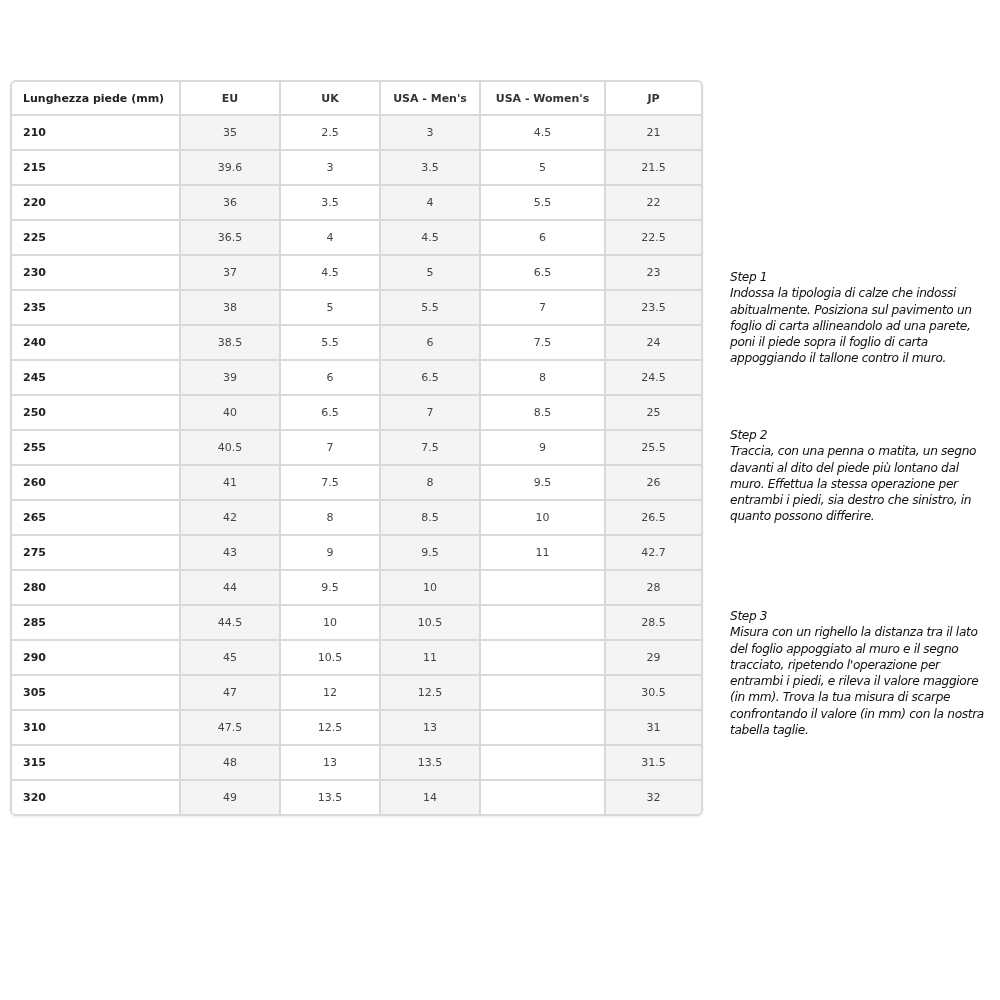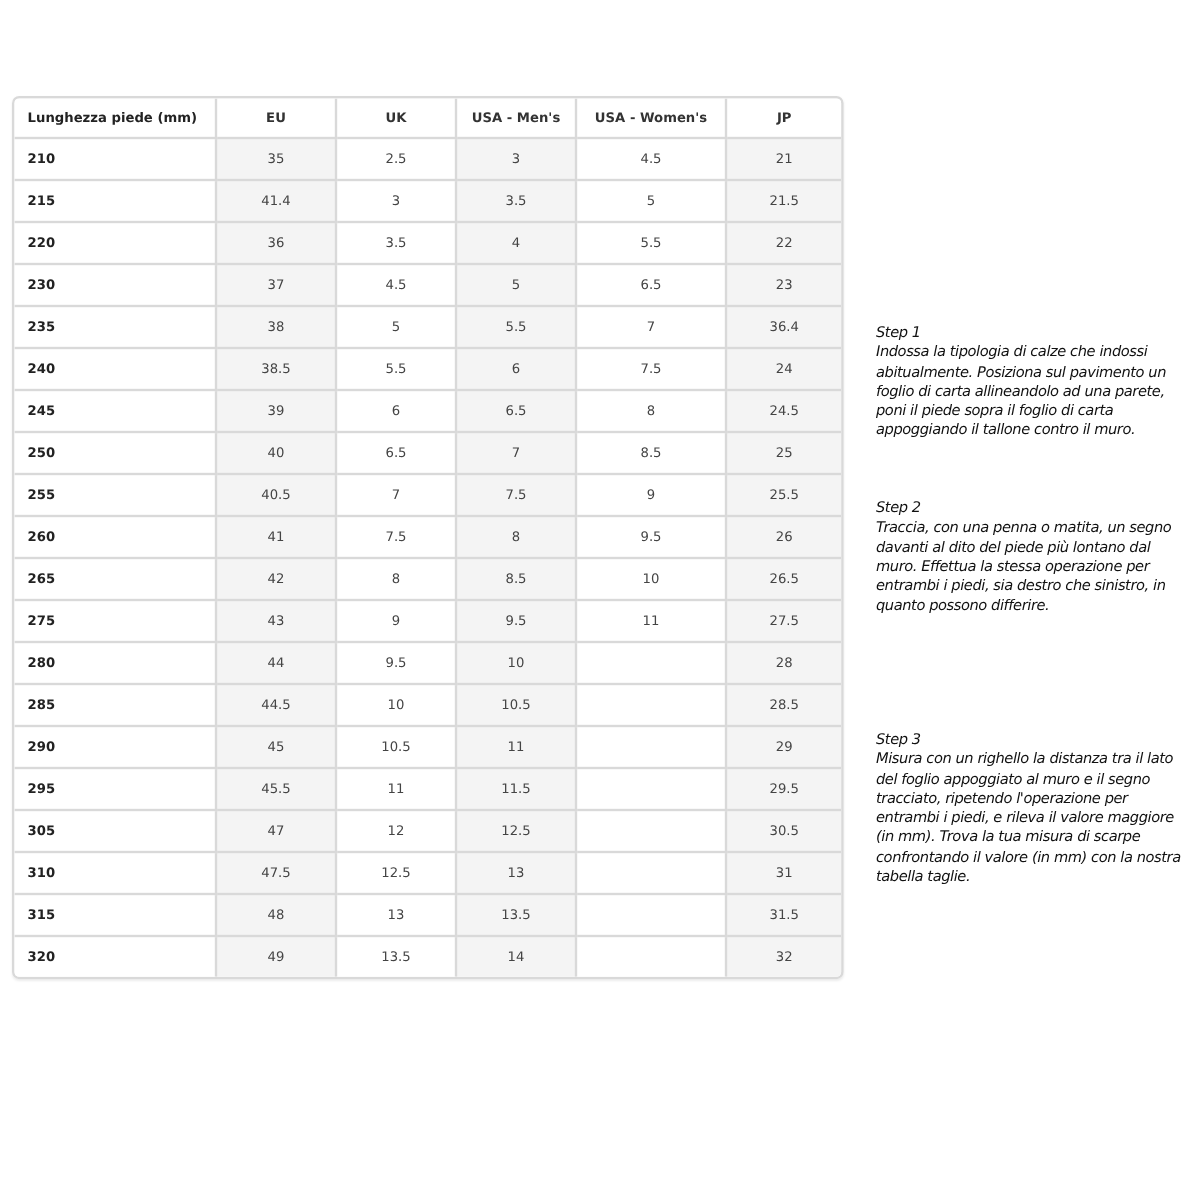--- a/index.html
+++ b/index.html
@@ -71,21 +71,21 @@
       width: 265px;
       font-family: "DejaVu Sans", sans-serif;
       font-style: italic;
       font-size: 12.2px;
       line-height: 16.3px;
       color: #111;
       letter-spacing: -0.35px;
     }
     .step { margin: 0; }
     .step-1 { position: absolute; top: 0; }
-    .step-2 { position: absolute; top: 146px; }
+    .step-2 { position: absolute; top: 158px; }
     .step-3 { position: absolute; top: 327px; margin-top: 12px; }
     .step p { margin: 0; }
   </style>
 </head>
 <body>
 
 <div class="table-wrap">
   <table>
     <colgroup>
       <col class="c0">
@@ -109,49 +109,57 @@
         <tr>
           <td class="first plain">210</td>
           <td class="shade">35</td>
           <td class="plain">2.5</td>
           <td class="shade">3</td>
           <td class="plain">4.5</td>
           <td class="shade">21</td>
         </tr>
         <tr>
           <td class="first plain">215</td>
-          <td class="shade">41.4</td>
+          <td class="shade">39.6</td>
           <td class="plain">3</td>
           <td class="shade">3.5</td>
           <td class="plain">5</td>
           <td class="shade">21.5</td>
         </tr>
         <tr>
           <td class="first plain">220</td>
           <td class="shade">36</td>
           <td class="plain">3.5</td>
           <td class="shade">4</td>
           <td class="plain">5.5</td>
           <td class="shade">22</td>
         </tr>
         <tr>
+          <td class="first plain">225</td>
+          <td class="shade">36.5</td>
+          <td class="plain">4</td>
+          <td class="shade">4.5</td>
+          <td class="plain">6</td>
+          <td class="shade">22.5</td>
+        </tr>
+        <tr>
           <td class="first plain">230</td>
           <td class="shade">37</td>
           <td class="plain">4.5</td>
           <td class="shade">5</td>
           <td class="plain">6.5</td>
           <td class="shade">23</td>
         </tr>
         <tr>
           <td class="first plain">235</td>
           <td class="shade">38</td>
           <td class="plain">5</td>
           <td class="shade">5.5</td>
           <td class="plain">7</td>
-          <td class="shade">36.4</td>
+          <td class="shade">23.5</td>
         </tr>
         <tr>
           <td class="first plain">240</td>
           <td class="shade">38.5</td>
           <td class="plain">5.5</td>
           <td class="shade">6</td>
           <td class="plain">7.5</td>
           <td class="shade">24</td>
         </tr>
         <tr>
@@ -193,21 +201,21 @@
           <td class="shade">8.5</td>
           <td class="plain">10</td>
           <td class="shade">26.5</td>
         </tr>
         <tr>
           <td class="first plain">275</td>
           <td class="shade">43</td>
           <td class="plain">9</td>
           <td class="shade">9.5</td>
           <td class="plain">11</td>
-          <td class="shade">27.5</td>
+          <td class="shade">42.7</td>
         </tr>
         <tr>
           <td class="first plain">280</td>
           <td class="shade">44</td>
           <td class="plain">9.5</td>
           <td class="shade">10</td>
           <td class="plain"></td>
           <td class="shade">28</td>
         </tr>
         <tr>
@@ -218,28 +226,20 @@
           <td class="plain"></td>
           <td class="shade">28.5</td>
         </tr>
         <tr>
           <td class="first plain">290</td>
           <td class="shade">45</td>
           <td class="plain">10.5</td>
           <td class="shade">11</td>
           <td class="plain"></td>
           <td class="shade">29</td>
-        </tr>
-        <tr>
-          <td class="first plain">295</td>
-          <td class="shade">45.5</td>
-          <td class="plain">11</td>
-          <td class="shade">11.5</td>
-          <td class="plain"></td>
-          <td class="shade">29.5</td>
         </tr>
         <tr>
           <td class="first plain">305</td>
           <td class="shade">47</td>
           <td class="plain">12</td>
           <td class="shade">12.5</td>
           <td class="plain"></td>
           <td class="shade">30.5</td>
         </tr>
         <tr>

